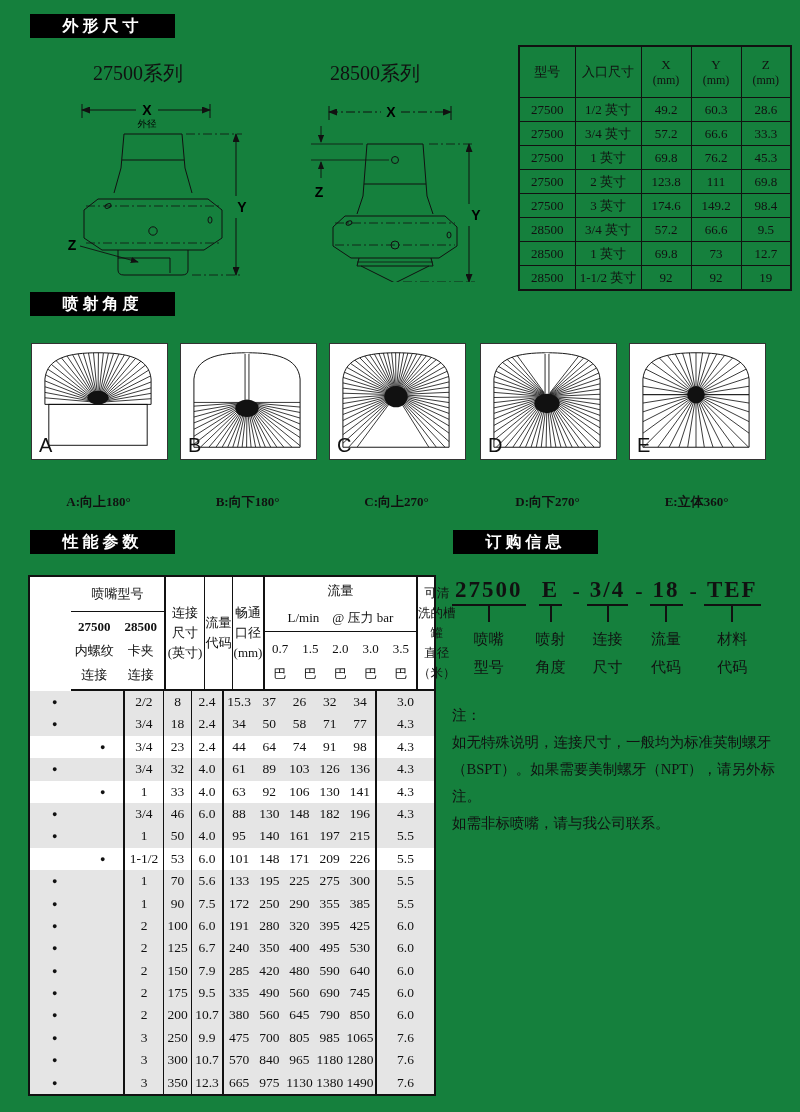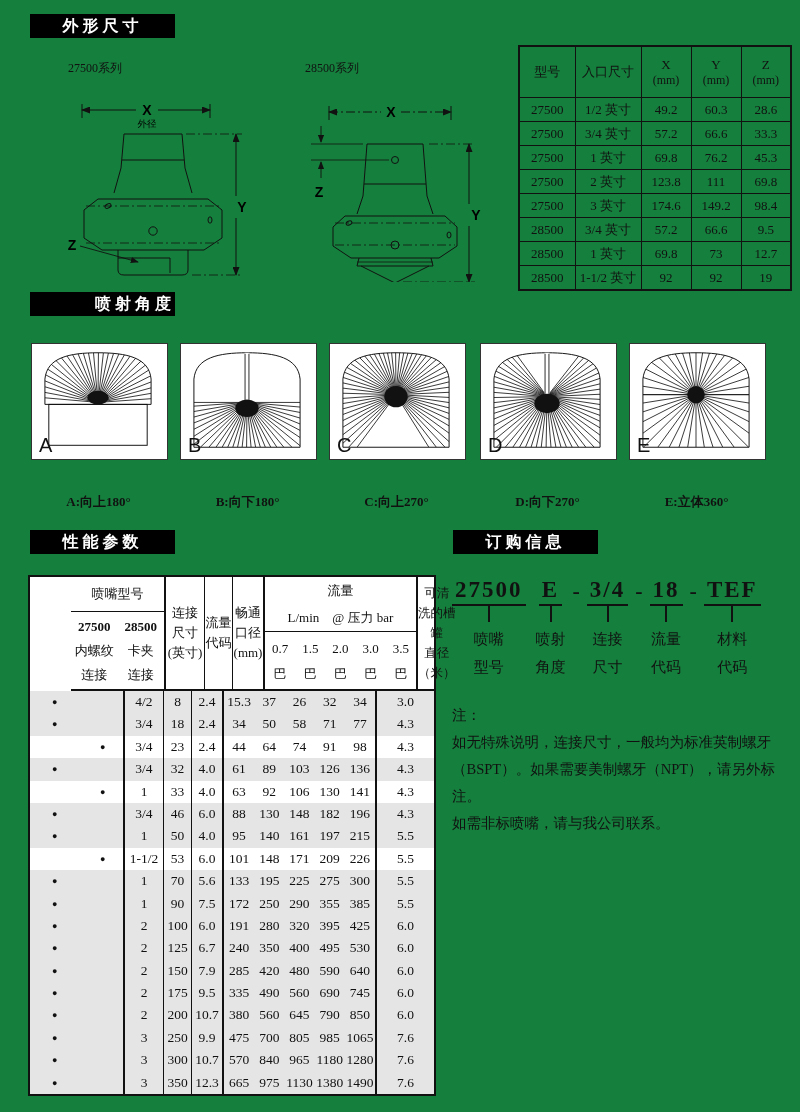--- a/index.html
+++ b/index.html
@@ -2,21 +2,21 @@
 <html><head>
 <meta charset="utf-8">
 <style>
   html,body{margin:0;padding:0;background:#fff;}
   .page{position:relative;width:800px;height:1112px;background:#15803d;overflow:hidden;
         font-family:"Liberation Serif", serif;color:#111;}
   
   .bar{position:absolute;height:24px;width:145px;background:#000;color:#fff;
        font-family:"Liberation Sans", sans-serif;font-weight:bold;font-size:16px;
        line-height:24px;text-align:center;letter-spacing:4px;}
-  .series-title{position:absolute;font-size:12px;width:140px;}
+  .series-title{position:absolute;font-size:20px;text-align:center;width:140px;}
   
   table.dim{position:absolute;left:518px;top:45px;border-collapse:collapse;
             font-size:13px;text-align:center;}
   table.dim th,table.dim td{border:1px solid #111;padding:0 2px;font-weight:normal;}
   table.dim thead th{height:50px;}
   table.dim tbody td{height:23px;}
   table.dim{border:2px solid #111;}
   .thsub{display:block;font-size:12px;}
   
   .spray-panel{position:absolute;top:343px;width:135px;height:115px;border:1.5px solid #333;background:#fff;}
@@ -64,21 +64,21 @@
   svg text{font-family:"Liberation Sans",sans-serif;}
   .dimlabel{font-weight:bold;font-size:14px;}
   .dimsub{font-size:9.5px;font-family:"Liberation Serif",serif;}
 </style>
 </head>
 <body>
 
 <div class="page">
 
   <div class="bar" style="left:30px;top:14px;">外形尺寸</div>
-  <div class="bar" style="left:30px;top:292px;text-align:right;">喷射角度</div>
+  <div class="bar" style="left:30px;top:292px;">喷射角度</div>
   <div class="bar" style="left:30px;top:530px;">性能参数</div>
   <div class="bar" style="left:453px;top:530px;">订购信息</div>
 
   <div class="series-title" style="left:68px;top:60px;">27500系列</div>
   <div class="series-title" style="left:305px;top:60px;">28500系列</div>
 
   <svg style="position:absolute;left:58px;top:96px;" width="195" height="182" viewBox="0 0 195 182">
     <defs>
       <marker id="ah1" markerWidth="9" markerHeight="7" refX="8" refY="3.5" orient="auto-start-reverse">
         <polygon points="0,0 9,3.5 0,7" fill="#111"></polygon>
@@ -580,21 +580,21 @@
         <span class="hline">洗的槽罐</span>
         <span class="hline">直径</span>
         <span class="hline">（米）</span>
       </div>
     </div>
     <div id="pt-body">
         <div class="pt-row" style="background: rgb(229, 229, 229);">
           <div class="pt-cell c-model b-r2">
             <span class="dot dot-l">●</span>
           </div>
-          <div class="pt-cell b-r1">4/2</div>
+          <div class="pt-cell b-r1">2/2</div>
           <div class="pt-cell b-r1">8</div>
           <div class="pt-cell b-r2">2.4</div>
           <div class="pt-cell c-flow b-r2">
             <span>15.3</span>
             <span>37</span>
             <span>26</span>
             <span>32</span>
             <span>34</span>
           </div>
           <div class="pt-cell">3.0</div>

